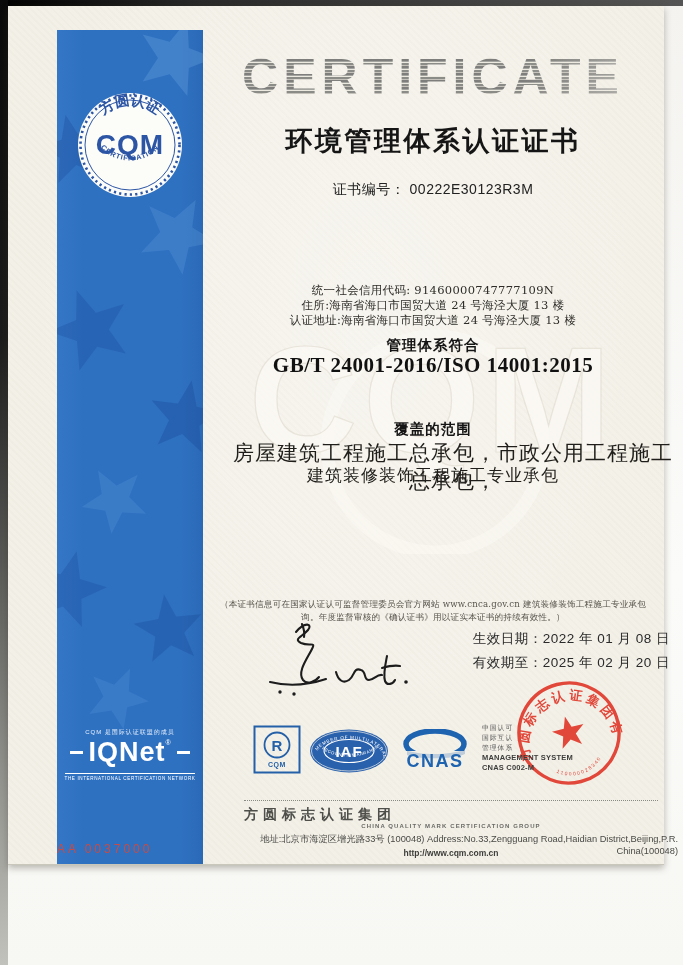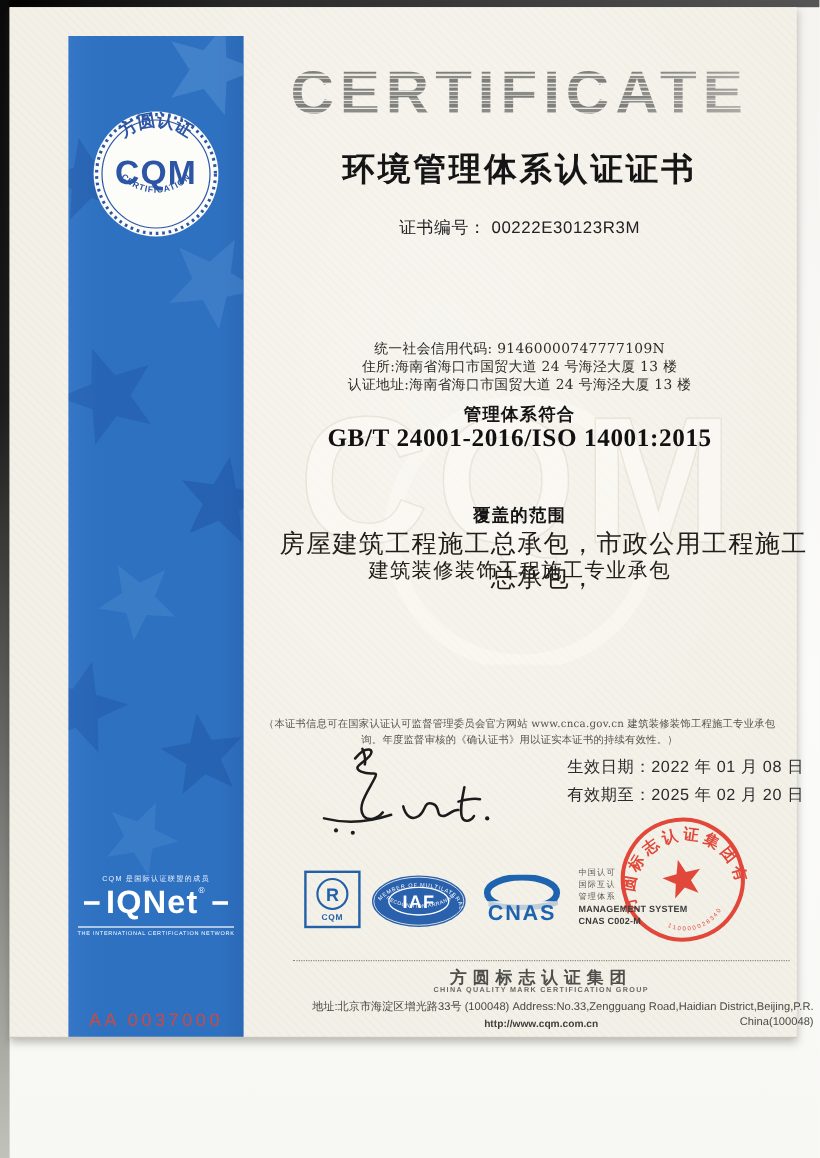--- a/index.html
+++ b/index.html
@@ -31,22 +31,22 @@
   .stars-svg{position:absolute;left:0;top:0;}
   .cqm-logo{position:absolute;left:20px;top:62px;}
   .iqnet{position:absolute;left:0;top:698px;width:146px;text-align:center;color:#fff;}
   .iqnet-member{font-size:6px;letter-spacing:1px;color:#e8f0fb;}
   .iqnet-row{display:flex;align-items:center;justify-content:center;margin-top:2px;}
   .iqnet-dash{width:13px;height:0;border-top:3px solid #fff;margin:0 5px;}
   .iqnet-name{font-size:27px;font-weight:800;letter-spacing:1px;line-height:1;}
   .iqnet-reg{font-size:7px;vertical-align:top;font-weight:400;}
   .iqnet-sub{display:inline-block;margin-top:3px;padding-top:2px;border-top:1px solid #fff;
     font-size:4.6px;letter-spacing:.6px;}
-  .serial{position:absolute;left:0;top:812px;width:146px;text-align:center;
-    color:#cc4a41;font-size:15px;letter-spacing:3px;font-family:"Liberation Sans",sans-serif;}
+  .serial{position:absolute;left:0;top:812px;width:146px;
+    color:#cc4a41;font-size:12px;letter-spacing:3px;font-family:"Liberation Sans",sans-serif;}
 
   
   .certificate-word{
     top:46px;font-size:50px;font-weight:bold;letter-spacing:5px;line-height:1;
     background:
       linear-gradient(90deg, rgba(243,240,231,0) 0 70%, rgba(243,240,231,.45) 100%),
       repeating-linear-gradient(180deg,#7e7e7c 0 2px,#a3a3a0 2px 3px,#ece9e0 3px 4px,#8b8b88 4px 6px,#c4c2bb 6px 7px);
     -webkit-background-clip:text;background-clip:text;color:transparent;
   }
   .cert-title{top:117px;font-size:27px;font-weight:bold;color:#151515;letter-spacing:2.5px;}
@@ -74,21 +74,21 @@
   
   .logo-rcqm{left:245px;top:719px;}
   .logo-iaf{left:300px;top:722px;}
   .logo-cnas{left:387px;top:723px;}
   .accred{left:474px;top:717px;width:130px;text-align:left;}
   .accred .cn{font-size:6.8px;color:#5a5a58;line-height:1.45;letter-spacing:1px;}
   .accred .en{font-size:7.5px;color:#3c3c3a;font-weight:bold;line-height:1.4;letter-spacing:.2px;}
 
   
   .sep{left:236px;top:794px;width:414px;border-top:1.6px dotted #8a8a84;}
-  .f-cn{left:236px;width:414px;top:800px;text-align:center;font-size:14px;font-weight:bold;
+  .f-cn{left:236px;width:414px;top:800px;font-size:14px;font-weight:bold;
     color:#4e4e4a;letter-spacing:5px;}
   .f-en{left:236px;width:414px;top:817px;text-align:center;font-size:6px;color:#6a6a66;
     letter-spacing:1.1px;font-weight:bold;}
   .f-addr{left:210px;width:460px;top:827px;text-align:right;font-size:9.3px;color:#4a4a46;}
   .f-url{left:236px;width:414px;top:842px;text-align:center;font-size:8.5px;color:#3e3e3a;font-weight:bold;}
 </style>
 </head>
 <body>
 
 <div class="edge-top"></div>

